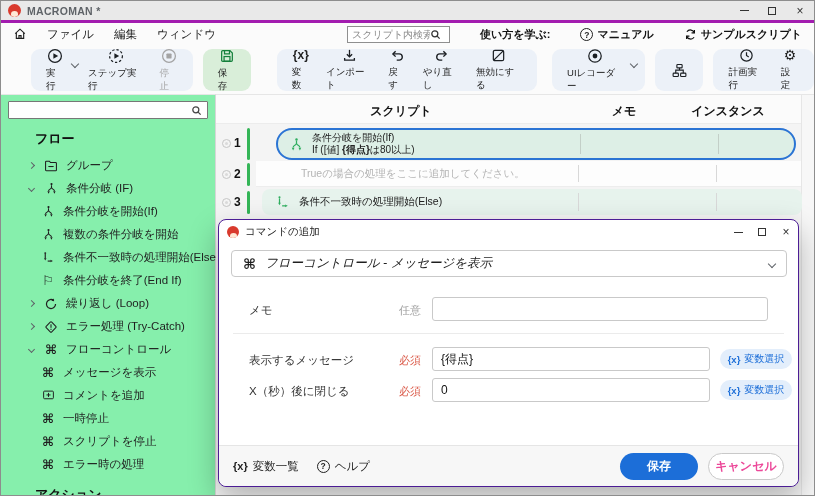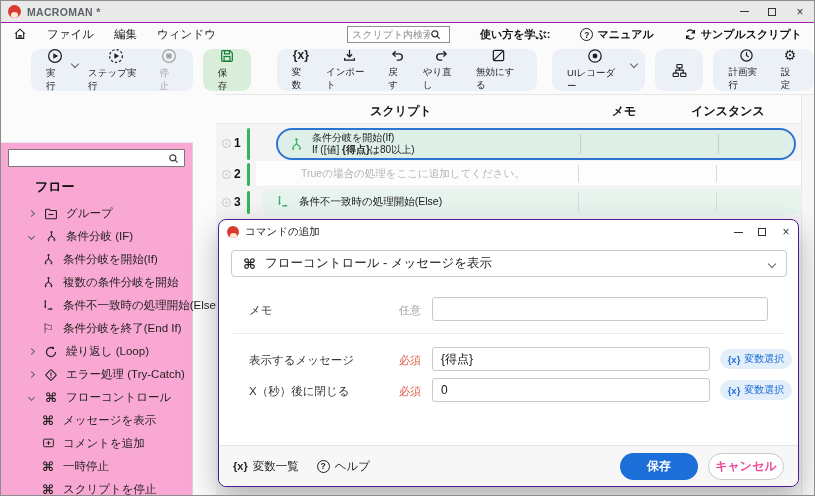--- a/index.html
+++ b/index.html
@@ -1,20 +1,20 @@
 <!DOCTYPE html>
 <html><head>
 <meta charset="utf-8">
 <style>
   * { box-sizing: border-box; margin: 0; padding: 0; }
   html,body { background:#e8e8e8; font-family:"Liberation Sans","DejaVu Sans",sans-serif; }
   .app { position:relative; width:815px; height:496px; background:#fbfbfb; border:1px solid #8d8d8d; overflow:hidden; }
 
   
-  .titlebar { position:absolute; top:0; left:0; right:0; height:22px; background:#e9e9e9; display:flex; align-items:center; padding:0 0 0 7px; border-bottom:1px solid #a21caf; }
+  .titlebar { position:absolute; top:0; left:0; right:0; height:22px; background:#e9e9e9; display:flex; align-items:center; padding:0 0 0 7px; border-bottom:3px solid #a21caf; }
   .logo { width:13px; height:13px; border-radius:50%; background:#d93a2d; position:relative; overflow:hidden; flex:none; }
   .logo::after { content:""; position:absolute; left:3px; top:6.5px; width:7px; height:6px; border-radius:50% 50% 45% 45%; background:#ffe9d6; }
   .tb-title { font-size:10.5px; font-weight:600; color:#5f6368; margin-left:6px; letter-spacing:.3px; }
   .win-controls { margin-left:auto; display:flex; height:100%; }
   .wc { width:28px; height:100%; display:flex; align-items:center; justify-content:center; font-size:12px; color:#333; cursor:default; }
   .wc .bar { width:9px; height:1px; background:#333; }
   .wc .box { width:8px; height:8px; border:1px solid #333; }
 
   
   .menubar { position:absolute; top:22px; left:0; right:0; height:23px; background:#fbfbfb; display:flex; align-items:center; padding:0 12px; }
@@ -36,21 +36,21 @@
   .tbtn svg { display:block; color:#1b1f23; }
   .tbtn .vx { font-size:12px; font-weight:bold; line-height:15px; }
   .tbtn.disabled, .tbtn.disabled svg { color:#a3a3a3; }
   .tbtn.greenic svg { color:#15803c; }
   .chev { display:inline-block; width:6px; height:6px; border-right:1.4px solid #5f6368; border-bottom:1.4px solid #5f6368; }
   .chev.down { transform:rotate(45deg); }
   .chev.right { transform:rotate(-45deg); }
   .tchev { align-self:center; margin:0 2px 12px 0; }
 
   
-  .sidebar { position:absolute; top:93px; left:0; width:192px; bottom:0; background:#f9a8d4; border-right:1px solid #d6d6d6; border-top:1px solid #e6e6e6;margin-top:48px; }
+  .sidebar { position:absolute; top:93px; left:0; width:215px; bottom:0; background:#86efac; border-right:1px solid #d6d6d6; border-top:1px solid #e6e6e6; }
   .ssearch { margin:6px 7px 4px 7px; height:18px; border:1px solid #777; background:#fff; border-radius:1px; display:flex; align-items:center; padding:0 5px; }
   .ssearch input { border:0; outline:0; flex:1; font-size:10px; font-family:inherit; }
   .ssearch svg { color:#444; flex:none; }
   .side-h { font-size:13px; font-weight:bold; color:#111; padding:7px 0 6px 34px; }
   .side-h.act { padding-top:10px; }
   .titem { display:flex; align-items:center; height:23px; gap:7px; font-size:11.5px; color:#1f1f1f; padding-left:25px; cursor:default; white-space:nowrap; }
   .titem .tchevron { width:10px; display:flex; justify-content:center; flex:none; }
   .titem.child { padding-left:39px; }
   .ticon { width:16px; display:inline-flex; justify-content:center; align-items:center; color:#1f1f1f; flex:none; }
   .ticon.cmd { font-size:13px; font-weight:600; }
@@ -81,21 +81,21 @@
 
   
   .modal { position:absolute; left:217px; top:218px; width:581px; height:268px; background:#fff; border:1px solid #4c1d95; border-radius:8px; box-shadow:0 12px 30px rgba(0,0,0,.28); z-index:20; }
   .mtitle { height:24px; display:flex; align-items:center; padding-left:8px; border-radius:8px 8px 0 0; }
   .mtitle .logo { width:12px; height:12px; }
   .mtitle-txt { font-size:10.5px; color:#222; margin-left:6px; }
   .mtitle .win-controls { height:24px; }
   .mtitle .wc { width:24px; }
   .mselect { position:absolute; left:12px; top:30px; width:556px; height:27px; border:1px solid #c9c9c9; border-radius:4px; background:#fff; display:flex; align-items:center; gap:9px; padding:0 11px; cursor:default; }
   .mselect .cmdg { font-size:14px; font-weight:600; color:#1f1f1f; }
-  .mselect .seltxt { font-size:12.5px; color:#1f1f1f; }
+  .mselect .seltxt { font-size:12.5px; color:#1f1f1f;font-style:italic; }
   .mselect .chev { margin-left:auto; }
   .flabel { position:absolute; left:30px; font-size:11.5px; color:#333; }
   .fbadge { position:absolute; left:180px; font-size:11px; }
   .fbadge.opt { color:#9a9a9a; }
   .fbadge.req { color:#db5c4b; }
   .finput { position:absolute; height:24px; border:1px solid #c9c9c9; border-radius:3px; font-size:12px; color:#111; padding:0 8px; font-family:inherit; outline:none; background:#fff; }
   .fdivider { position:absolute; left:14px; right:14px; top:113px; height:1px; background:#ebebeb; }
   .varbtn { position:absolute; left:501px; width:72px; height:20px; background:#e3eefb; color:#1c6ed8; border-radius:10px; display:flex; align-items:center; justify-content:center; gap:4px; font-size:10px; cursor:default; }
   .varbtn b { font-size:9.5px; }
   .mfooter { position:absolute; left:0; right:0; bottom:0; height:41px; background:#f7f7f7; border-top:1px solid #e5e5e5; border-radius:0 0 8px 8px; display:flex; align-items:center; padding:0 14px; gap:18px; }

